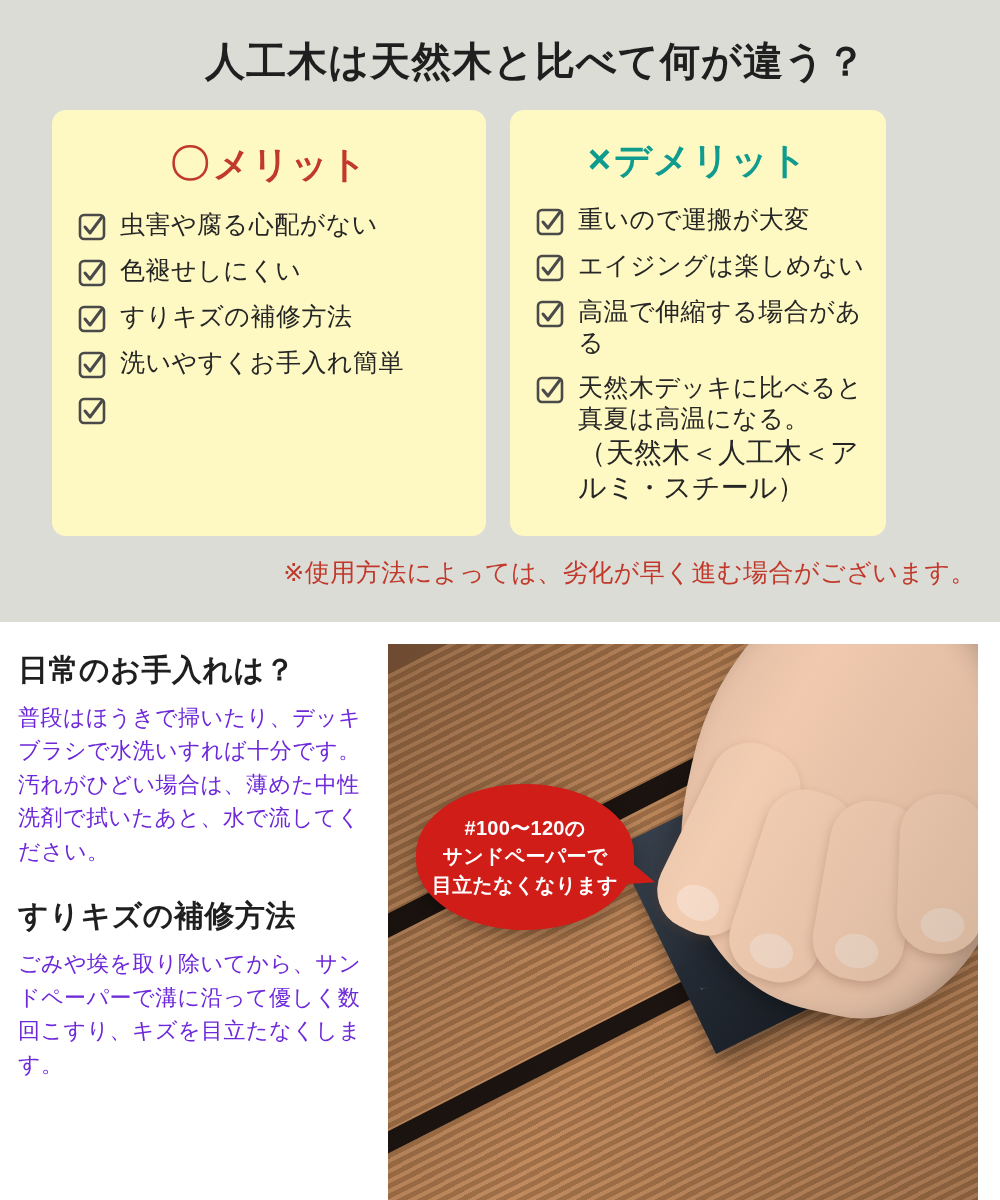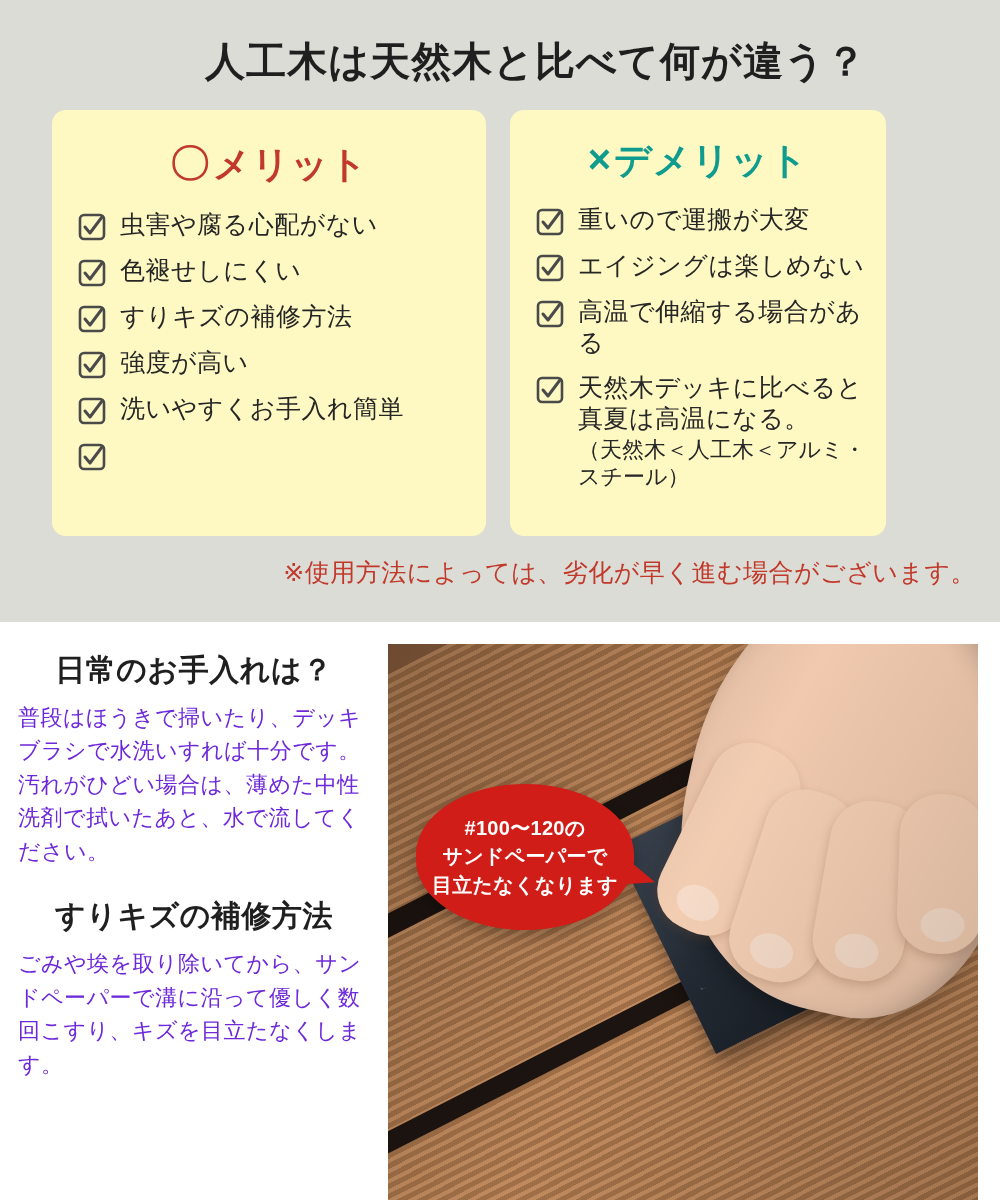--- a/index.html
+++ b/index.html
@@ -93,21 +93,21 @@
     width: 28px;
     height: 28px;
     margin-right: 14px;
     margin-top: 4px;
     position: relative;
   }
   .chk svg { display: block; }
   .li-text { display: block; }
   .sub-note {
     display: block;
-    font-size: 22px;
+    font-size: 28px;
     margin-top: 2px;
     letter-spacing: 0;
   }
 
   .footnote {
     position: absolute;
     right: 24px;
     top: 556px;
     font-size: 25px;
     color: #c0392b;
@@ -129,21 +129,20 @@
     left: 18px;
     top: 28px;
     width: 352px;
   }
   .sec-title {
     font-size: 30px;
     font-weight: bold;
     color: #1f1f1f;
     margin: 0 0 10px 0;
     letter-spacing: 0.5px;
-    text-align: center;
   }
   .sec-body {
     font-size: 22px;
     line-height: 1.52;
     color: #6d28d9;
     margin: 0 0 28px 0;
     letter-spacing: 0.5px;
   }
 
   .photo {
@@ -313,29 +312,20 @@
           <span class="li-text">色褪せしにくい</span>
         </li>
         <li>
           <span class="chk">
             <svg width="28" height="28" viewBox="0 0 28 28">
                 <rect x="2" y="2" width="24" height="24" rx="4" fill="none" stroke="#4a4a4a" stroke-width="2.6"></rect>
                 <path d="M7 14 L12 20 L24 4" fill="none" stroke="#4a4a4a" stroke-width="3" stroke-linecap="round" stroke-linejoin="round"></path>
               </svg>
           </span>
           <span class="li-text">すりキズの補修方法</span>
-        </li>
-        <li>
-          <span class="chk">
-            <svg width="28" height="28" viewBox="0 0 28 28">
-                <rect x="2" y="2" width="24" height="24" rx="4" fill="none" stroke="#4a4a4a" stroke-width="2.6"></rect>
-                <path d="M7 14 L12 20 L24 4" fill="none" stroke="#4a4a4a" stroke-width="3" stroke-linecap="round" stroke-linejoin="round"></path>
-              </svg>
-          </span>
-          <span class="li-text">強度が高い</span>
         </li>
         <li>
           <span class="chk">
             <svg width="28" height="28" viewBox="0 0 28 28">
                 <rect x="2" y="2" width="24" height="24" rx="4" fill="none" stroke="#4a4a4a" stroke-width="2.6"></rect>
                 <path d="M7 14 L12 20 L24 4" fill="none" stroke="#4a4a4a" stroke-width="3" stroke-linecap="round" stroke-linejoin="round"></path>
               </svg>
           </span>
           <span class="li-text">洗いやすくお手入れ簡単</span>
         </li>

